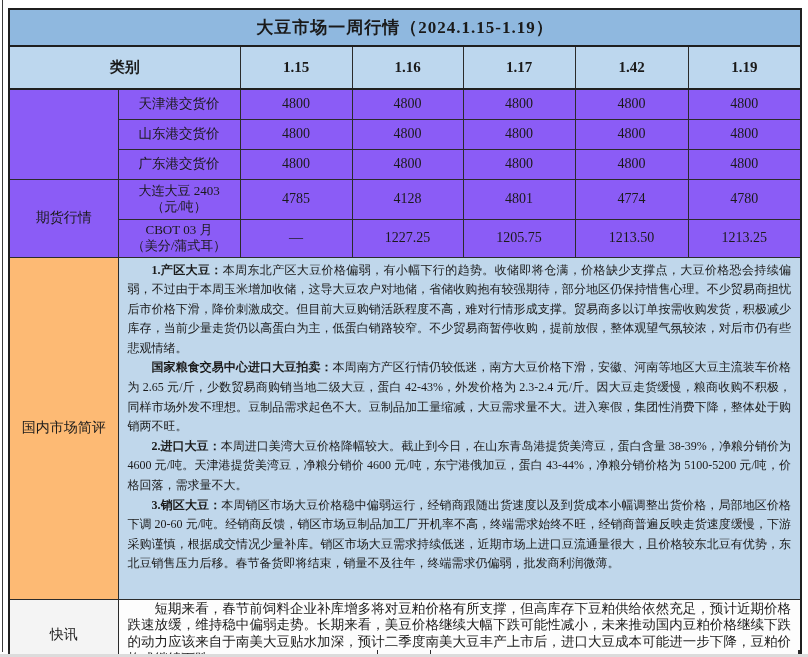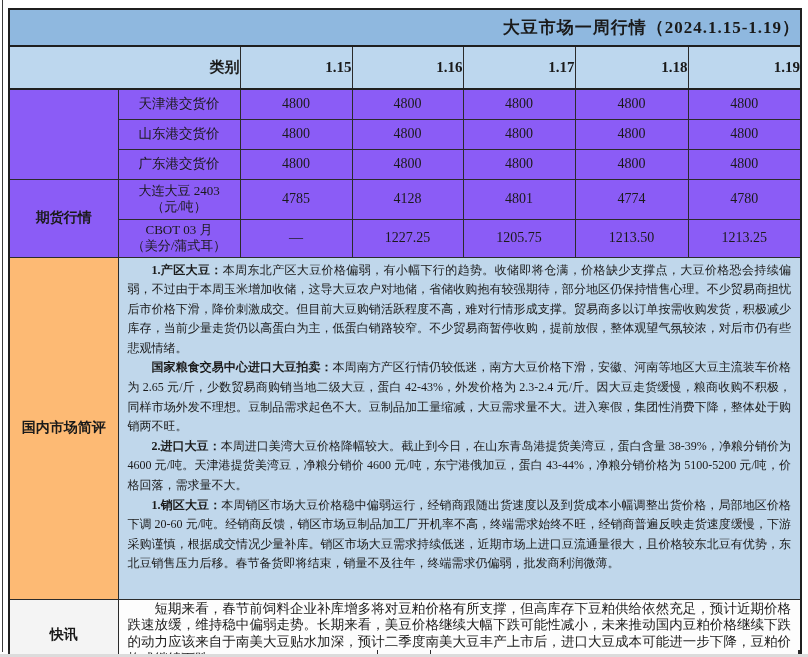--- a/index.html
+++ b/index.html
@@ -11,36 +11,36 @@
   .bottom-sliver { position:absolute; top:650px; left:8px; width:792px; height:5px;
     border-left:2px solid #2b2b2b; border-right:2px solid #2b2b2b; }
   .bottom-sliver .tick { position:absolute; top:0; width:1px; height:5px; background:#2b2b2b; }
   .tick-a { left:367px; } .tick-b { left:420px; }
 
   table.main { border-collapse:collapse; table-layout:fixed; width:792px;
     margin:8px 0 0 8px; border:2px solid #1f1f1f; }
   td { border:1px solid #2b2b2b; text-align:center; vertical-align:middle;
     overflow:hidden; background:#8b5cf6; }
 
-  .r-title  td { height:37px;text-align:right; }
+  .r-title  td { height:37px; }
   .r-head   td { height:43px; }
   .r-port   td { height:30px; }
   .r-dalian td { height:40px; }
   .r-cbot   td { height:38px; }
   .r-comm   td { height:342px; }
   .r-news   td { height:52px; }
 
   .title-cell { background:#8fb8df; font-weight:bold; font-size:17px; letter-spacing:1px;
     border-bottom:2px solid #1f1f1f; }
   .head-cell  { background:#bdd7ee; font-weight:bold; font-size:15px;
-    border-bottom:2px solid #1f1f1f;text-align:right; }
+    border-bottom:2px solid #1f1f1f; }
   .label-cell { font-size:13.5px; }
   .label-two-line { font-size:13px; line-height:1.25;margin-left:36px; }
   .value-cell { font-size:14px; }
-  .group-cell { font-weight:bold; font-size:14px; }
+  .group-cell { font-weight:normal; font-size:14px; }
   .comm-group { background:#fdba74; }
   .news-group { background:#f4f4f4; }
 
   .text-cell { text-align:left; vertical-align:top; padding:3px 9px 2px 9px; }
   .comm-text { background:#c0d7eb; font-size:12px; line-height:19.6px; }
   .news-text { background:#fdfdfd; font-size:13.5px; line-height:16.8px; padding-top:1px; }
   .para { text-indent:2em; text-align:justify; }
   .para .lead { font-weight:bold; }
 </style>
 </head>
@@ -62,21 +62,21 @@
   <tbody>
       <tr class="r-title">
     <td class="title-cell" colspan="7">大豆市场一周行情（2024.1.15-1.19）</td>
   </tr>
 
   <tr class="r-head">
     <td class="head-cell" colspan="2">类别</td>
     <td class="head-cell">1.15</td>
     <td class="head-cell">1.16</td>
     <td class="head-cell">1.17</td>
-    <td class="head-cell">1.18</td>
+    <td class="head-cell">1.42</td>
     <td class="head-cell">1.19</td>
   </tr>
 
   <tr class="r-port">
     <td rowspan="3" class="group-cell"></td>
     <td class="label-cell">天津港交货价</td>
     <td class="value-cell">4800</td>
     <td class="value-cell">4800</td>
     <td class="value-cell">4800</td>
     <td class="value-cell">4800</td>
@@ -129,21 +129,21 @@
       <div class="para">
         <span class="lead">1.产区大豆：</span><span>本周东北产区大豆价格偏弱，有小幅下行的趋势。收储即将仓满，价格缺少支撑点，大豆价格恐会持续偏弱，不过由于本周玉米增加收储，这导大豆农户对地储，省储收购抱有较强期待，部分地区仍保持惜售心理。不少贸易商担忧后市价格下滑，降价刺激成交。但目前大豆购销活跃程度不高，难对行情形成支撑。贸易商多以订单按需收购发货，积极减少库存，当前少量走货仍以高蛋白为主，低蛋白销路较窄。不少贸易商暂停收购，提前放假，整体观望气氛较浓，对后市仍有些悲观情绪。</span>
       </div>
       <div class="para">
         <span class="lead">国家粮食交易中心进口大豆拍卖：</span><span>本周南方产区行情仍较低迷，南方大豆价格下滑，安徽、河南等地区大豆主流装车价格为 2.65 元/斤，少数贸易商购销当地二级大豆，蛋白 42-43%，外发价格为 2.3-2.4 元/斤。因大豆走货缓慢，粮商收购不积极，同样市场外发不理想。豆制品需求起色不大。豆制品加工量缩减，大豆需求量不大。进入寒假，集团性消费下降，整体处于购销两不旺。</span>
       </div>
       <div class="para">
         <span class="lead">2.进口大豆：</span><span>本周进口美湾大豆价格降幅较大。截止到今日，在山东青岛港提货美湾豆，蛋白含量 38-39%，净粮分销价为 4600 元/吨。天津港提货美湾豆，净粮分销价 4600 元/吨，东宁港俄加豆，蛋白 43-44%，净粮分销价格为 5100-5200 元/吨，价格回落，需求量不大。</span>
       </div>
       <div class="para">
-        <span class="lead">1.销区大豆：</span><span>本周销区市场大豆价格稳中偏弱运行，经销商跟随出货速度以及到货成本小幅调整出货价格，局部地区价格下调 20-60 元/吨。经销商反馈，销区市场豆制品加工厂开机率不高，终端需求始终不旺，经销商普遍反映走货速度缓慢，下游采购谨慎，根据成交情况少量补库。销区市场大豆需求持续低迷，近期市场上进口豆流通量很大，且价格较东北豆有优势，东北豆销售压力后移。春节备货即将结束，销量不及往年，终端需求仍偏弱，批发商利润微薄。</span>
+        <span class="lead">3.销区大豆：</span><span>本周销区市场大豆价格稳中偏弱运行，经销商跟随出货速度以及到货成本小幅调整出货价格，局部地区价格下调 20-60 元/吨。经销商反馈，销区市场豆制品加工厂开机率不高，终端需求始终不旺，经销商普遍反映走货速度缓慢，下游采购谨慎，根据成交情况少量补库。销区市场大豆需求持续低迷，近期市场上进口豆流通量很大，且价格较东北豆有优势，东北豆销售压力后移。春节备货即将结束，销量不及往年，终端需求仍偏弱，批发商利润微薄。</span>
       </div>
     </td>
   </tr>
 
   <tr class="r-news">
     <td class="group-cell news-group">快讯</td>
     <td colspan="6" class="text-cell news-text">
       <div class="para">
         <span>短期来看，春节前饲料企业补库增多将对豆粕价格有所支撑，但高库存下豆粕供给依然充足，预计近期价格跌速放缓，维持稳中偏弱走势。长期来看，美豆价格继续大幅下跌可能性减小，未来推动国内豆粕价格继续下跌的动力应该来自于南美大豆贴水加深，预计二季度南美大豆丰产上市后，进口大豆成本可能进一步下降，豆粕价格或继续下跌。</span>
       </div>

